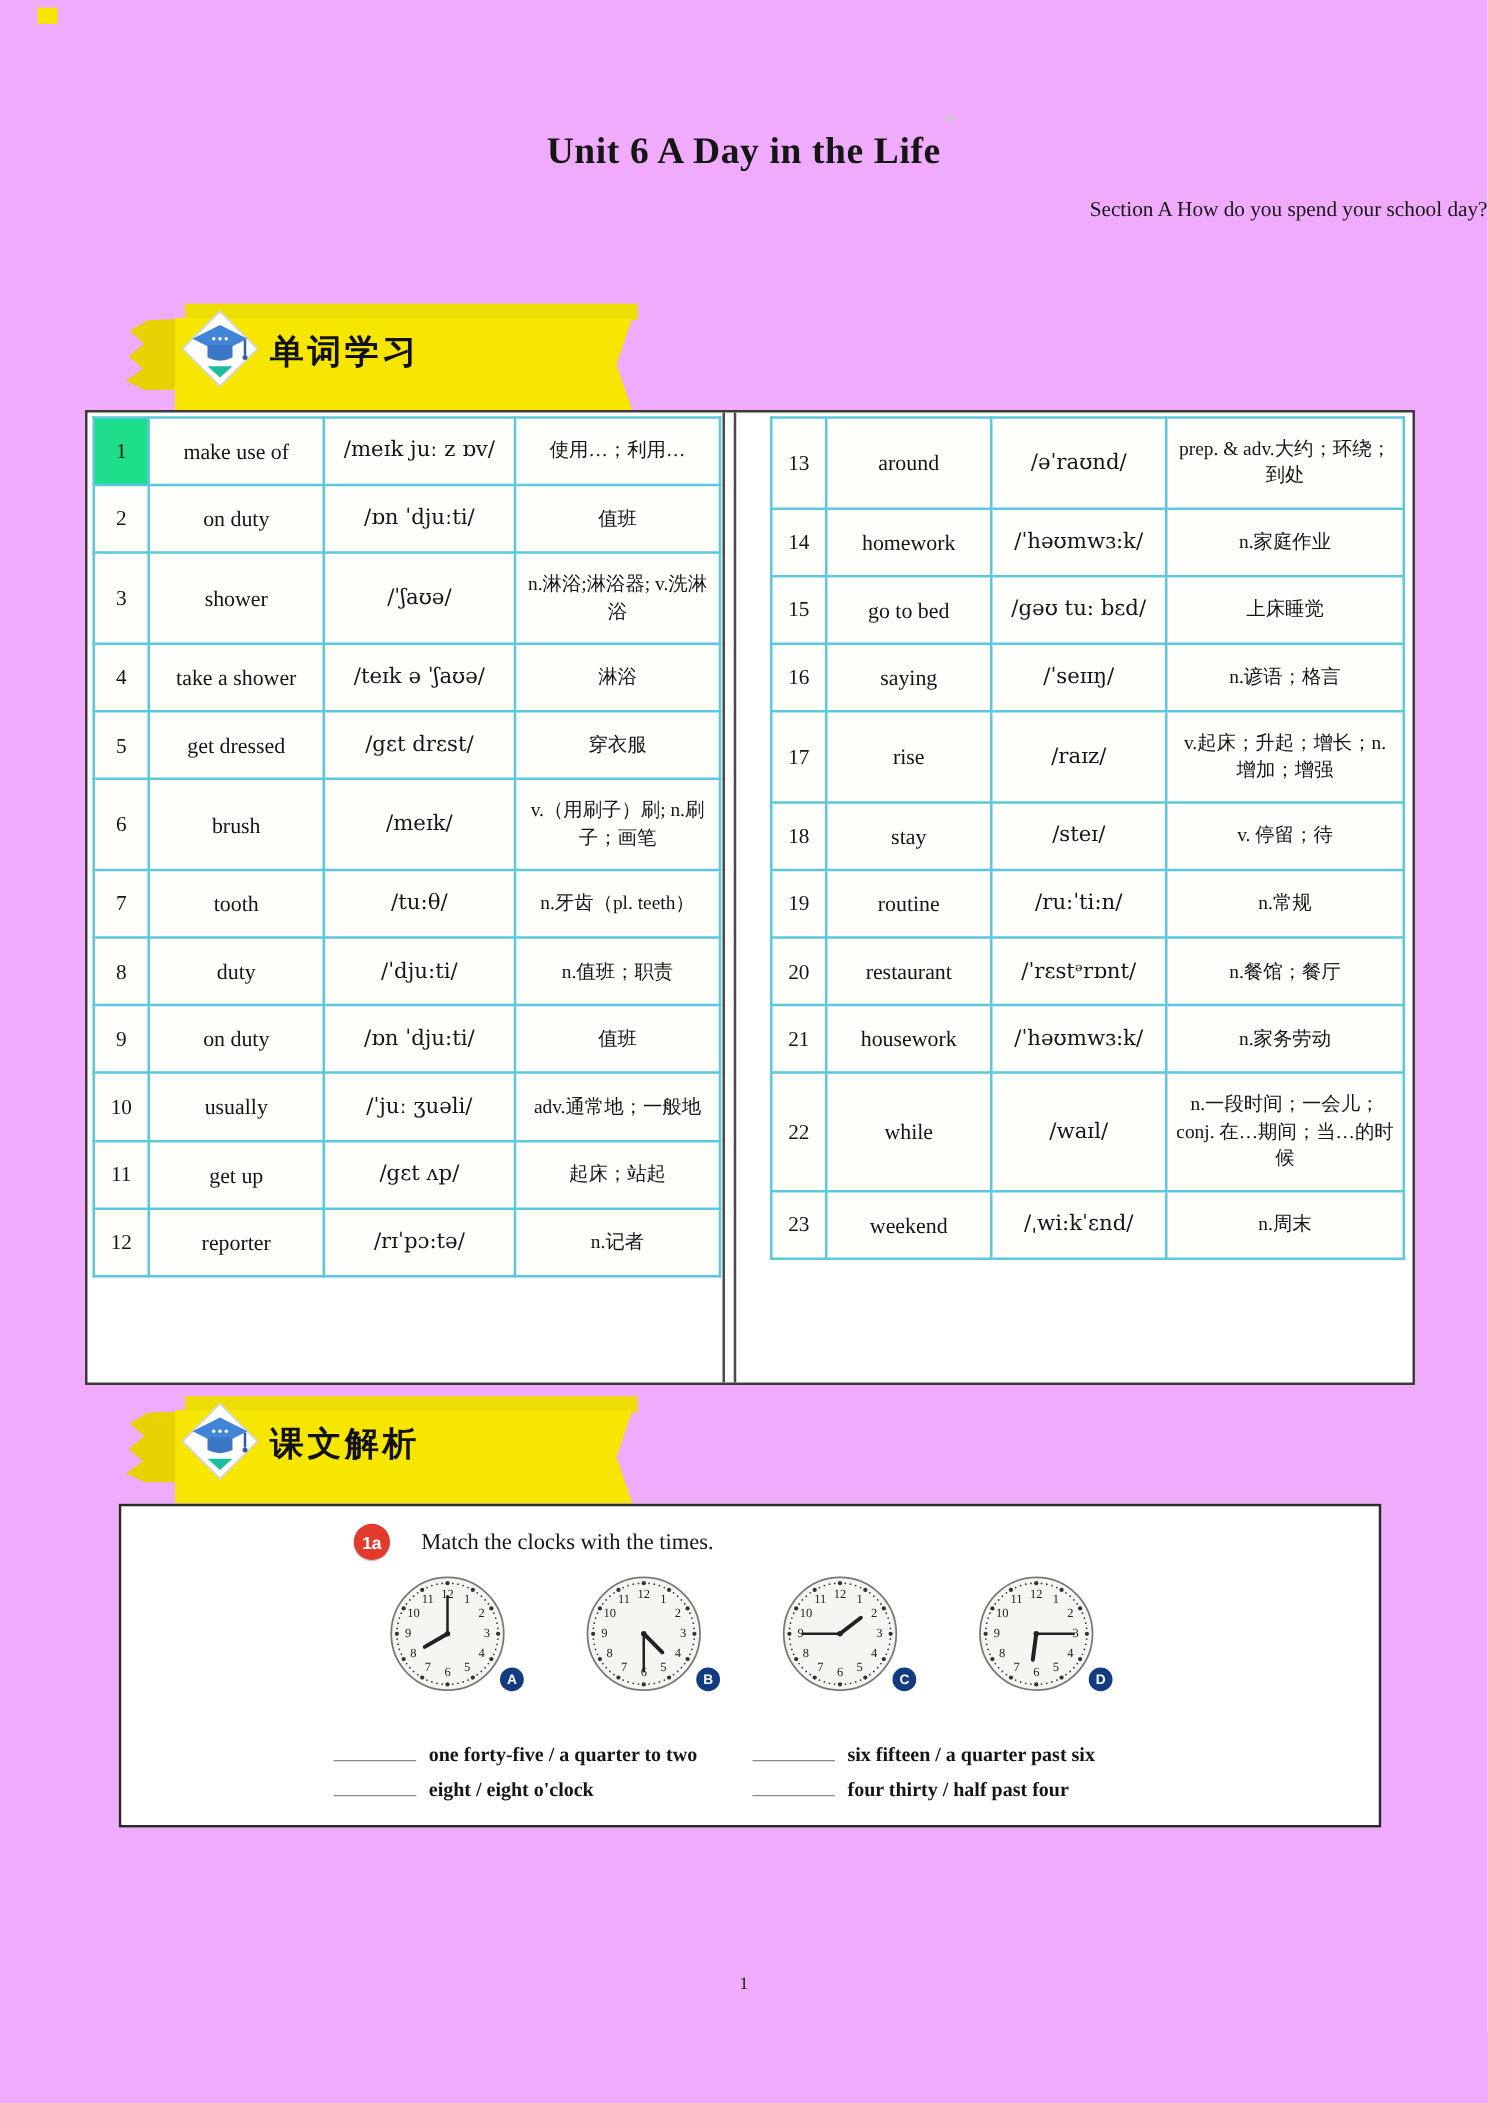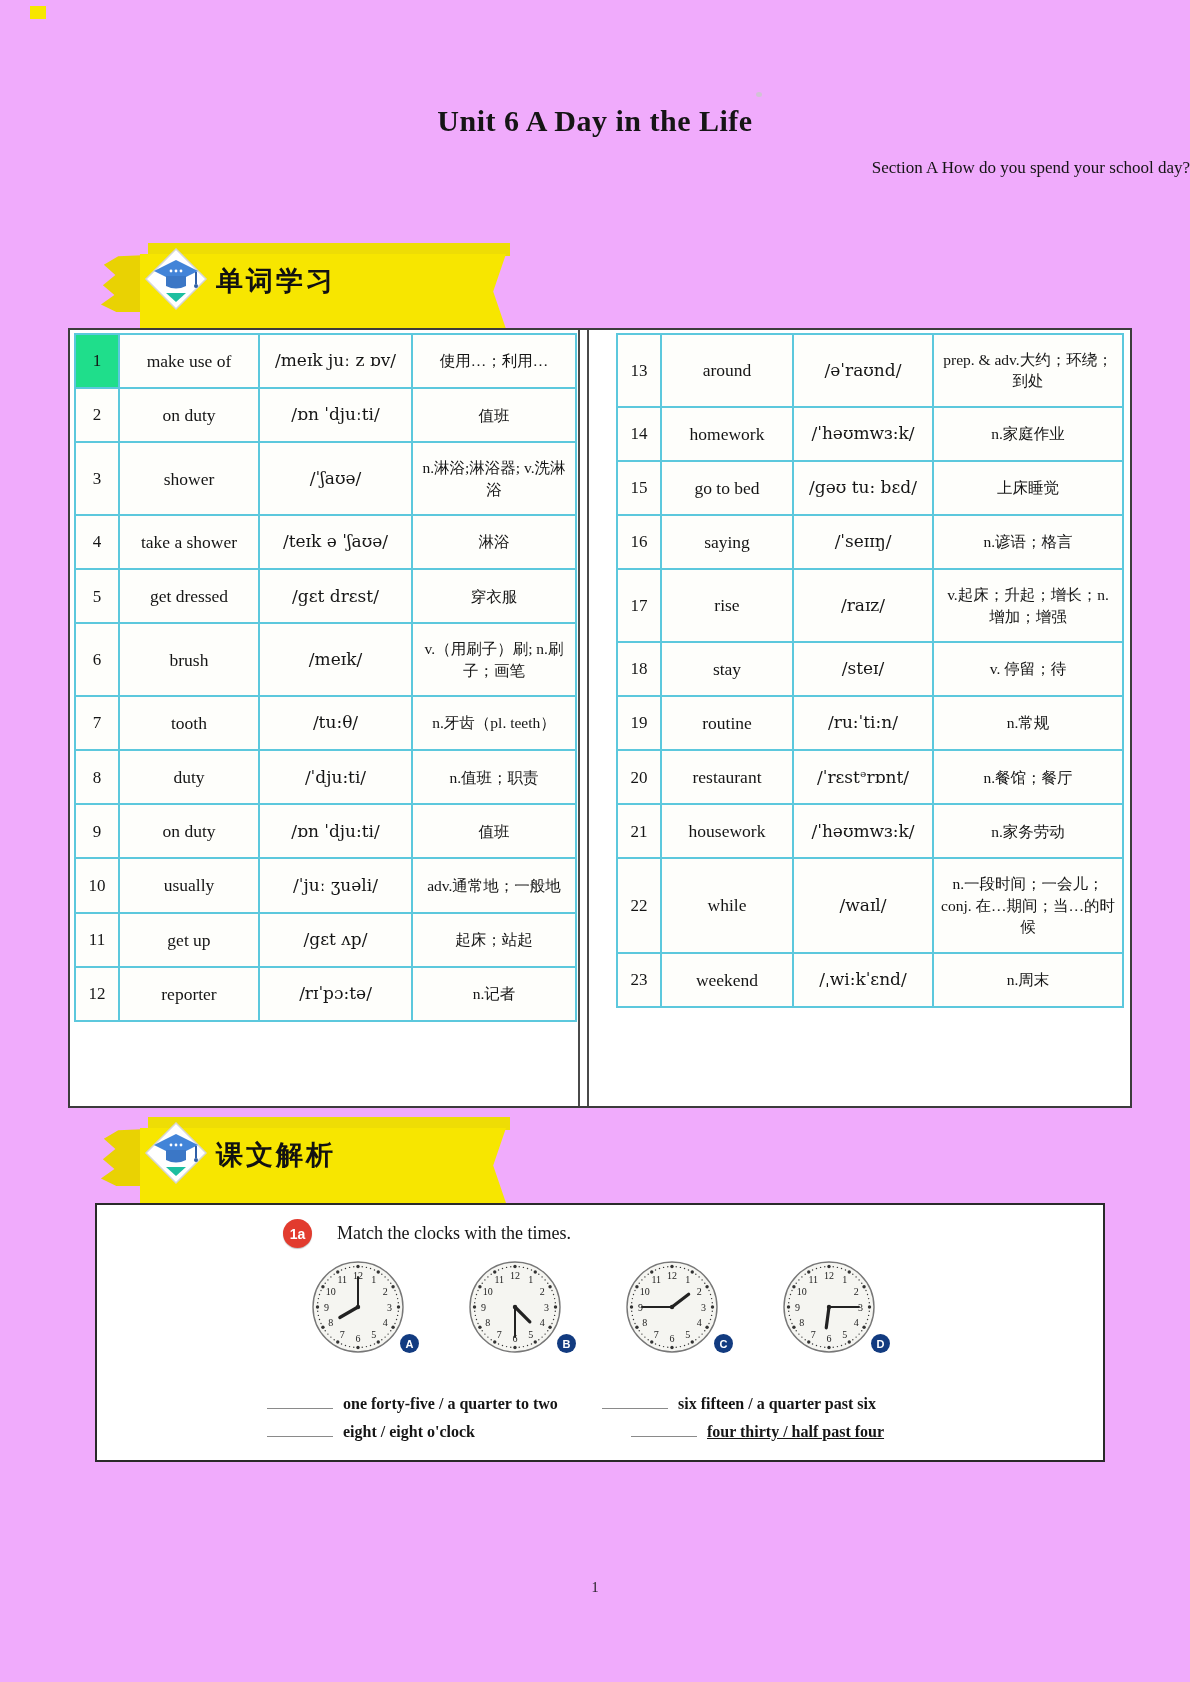--- a/index.html
+++ b/index.html
@@ -67,21 +67,21 @@
     border-radius:50%; background:var(--badge_navy,#123B80); color:#fff;
     font-family:"Liberation Sans",sans-serif; font-weight:bold; font-size:11px;
     display:flex; align-items:center; justify-content:center; }
 
   .option { position:absolute; font-size:16px; font-weight:bold; white-space:nowrap; }
   .option .blank { display:inline-block; width:66px; border-bottom:1.3px solid #8a8a8a;
     height:15px; margin-right:10px; vertical-align:baseline; }
   .opt-0 { left:170px; top:188px; }
   .opt-1 { left:170px; top:216px; }
   .opt-2 { left:505px; top:188px; }
-  .opt-3 { left:534px; top:216px;text-decoration:underline; }
+  .opt-3 { left:505px; top:216px; }
 
   .page-num { position:absolute; top:1580px; left:0; width:100%; text-align:center; font-size:14px; }
 </style>
 </head>
 <body>
 
 <div class="page">
 
   <div class="corner-mark"></div>
   <div class="smudge-mark"></div>

